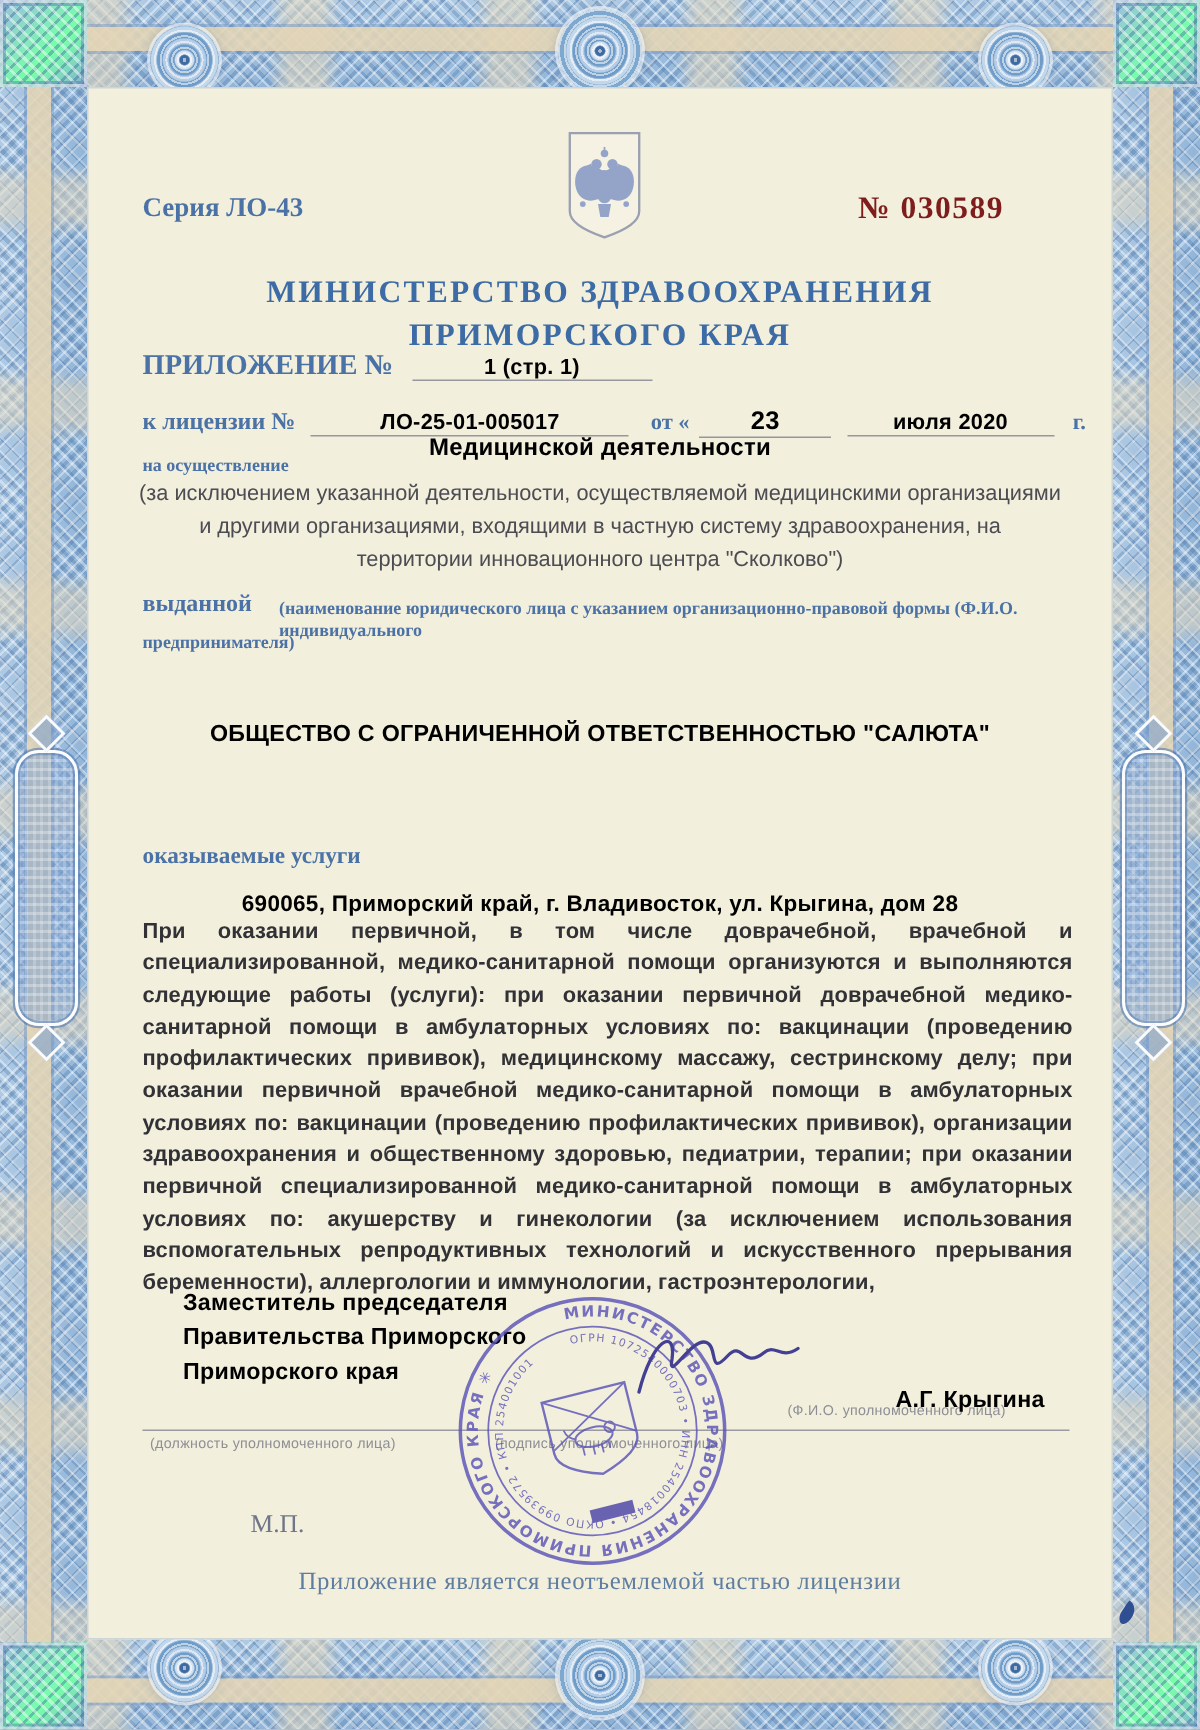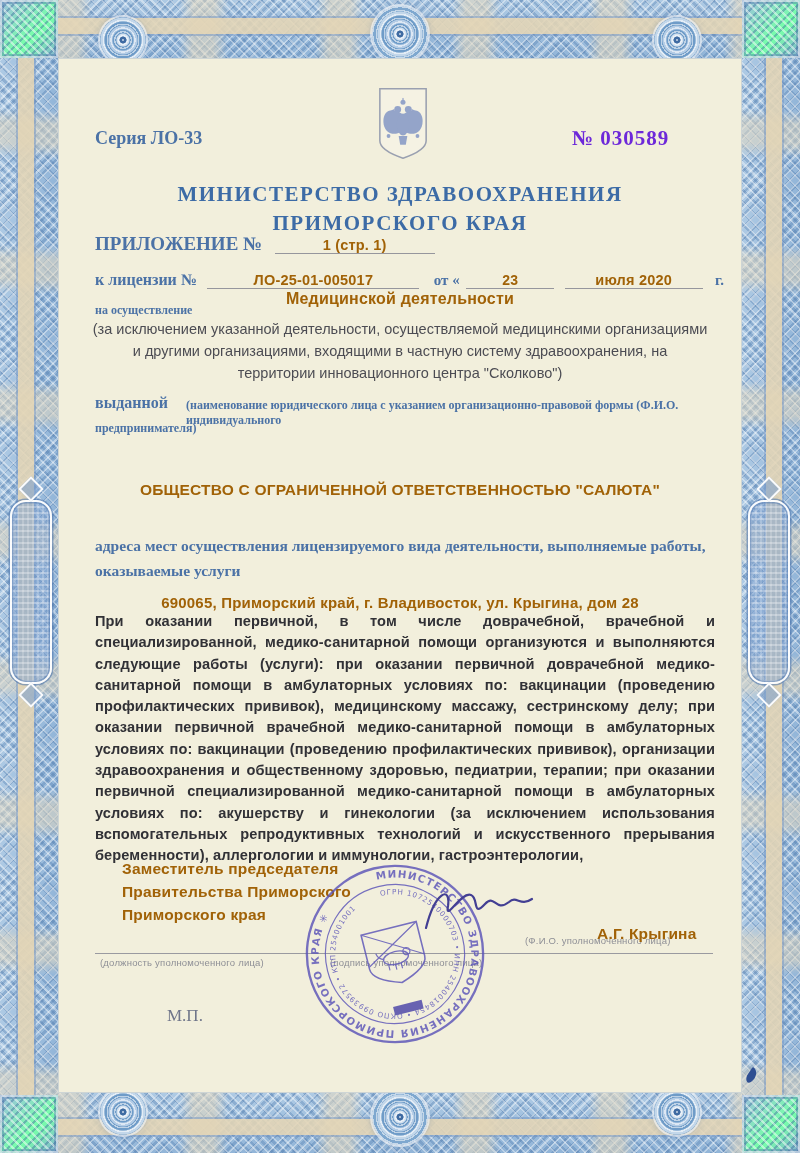--- a/index.html
+++ b/index.html
@@ -79,21 +79,21 @@
       radial-gradient(ellipse 430px 310px at 50% 40%, rgba(239,198,213,.55), rgba(239,198,213,0) 72%),
       radial-gradient(ellipse 520px 270px at 50% 80%, rgba(238,201,215,.45), rgba(238,201,215,0) 72%),
       repeating-linear-gradient(0deg, rgba(205,185,195,.07) 0 1px, transparent 1px 3px),
       repeating-linear-gradient(90deg, rgba(205,185,195,.05) 0 1px, transparent 1px 3px),
       linear-gradient(180deg,#f2efdc,#f4f0e0 30%,#f3edd D 70%,#f0edd9);
     background-color:#f2efdc;
     box-shadow:inset 0 0 0 1px rgba(140,165,200,.35);
   }
   
   .blue-serif{font-family:"Liberation Serif","DejaVu Serif",serif;font-weight:700;color:#4b72a6;}
-  .typed{font-weight:700;color:#a16207;letter-spacing:.2px;}
+  .typed{font-weight:700;color:#000000;letter-spacing:.2px;}
   .content{z-index:6;}
   .title{font-family:"Liberation Serif","DejaVu Serif",serif;font-weight:700;color:#3c6ba6;
     letter-spacing:1.5px;text-align:center;font-size:21px;}
   .uline{display:inline-block;border-bottom:1.5px solid #96969d;text-align:center;}
   .caption{font-size:9.5px;color:#8e8f96;letter-spacing:.2px;}
   .note-gray{font-size:14.5px;font-weight:400;color:#4c4c53;text-align:center;}
   .body-text{font-size:14.6px;line-height:21.3px;font-weight:700;color:#313136;
     text-align:justify;letter-spacing:.1px;}
   .footer-text{font-family:"Liberation Serif","DejaVu Serif",serif;color:#5f7da0;
     font-size:16.5px;text-align:center;letter-spacing:.4px;}
@@ -116,72 +116,71 @@
   <div class="rosette" style="left:372px;top:6px;width:56px;height:56px"></div>
   <div class="rosette" style="left:654px;top:17px;width:46px;height:46px"></div>
   <div class="rosette" style="left:100px;top:1089px;width:46px;height:46px"></div>
   <div class="rosette" style="left:372px;top:1089px;width:56px;height:56px"></div>
   <div class="rosette" style="left:654px;top:1089px;width:46px;height:46px"></div>
   <div class="cartouche" style="left:10px;top:500px"></div>
   <div class="cartouche" style="right:10px;top:500px"></div>
 
   <div class="panel"></div>
 
-  <div class="abs content blue-serif" style="left:95px;top:128px;font-size:18px">Серия ЛО-33</div>
+  <div class="abs content blue-serif" style="left:95px;top:128px;font-size:18px">Серия ЛО-43</div>
 
   <svg class="abs content" style="left:376px;top:85px" width="54" height="77" viewBox="0 0 56 78">
     <path d="M4,3 H52 V57 Q52,67 28,75 Q4,67 4,57 Z" fill="rgba(252,250,244,.3)" stroke="#9aa0b0" stroke-width="1.6"></path>
     <g fill="#8497c5" opacity=".85">
       <path d="M27,29 C13,20 6,29 8,40 C10,50 19,52 27,47 Z"></path>
       <path d="M29,29 C43,20 50,29 48,40 C46,50 37,52 29,47 Z"></path>
       <ellipse cx="28" cy="40" rx="6.5" ry="11.5"></ellipse>
       <circle cx="22.5" cy="24.5" r="3.6"></circle>
         <path d="M19,24 l-3.4,1.6 3.4,1.6 z"></path>
       <circle cx="33.5" cy="24.5" r="3.6"></circle>
         <path d="M37,24 l3.4,1.6 -3.4,1.6 z"></path>
       <circle cx="28" cy="17" r="2.6"></circle>
         <rect x="27.4" y="12.5" width="1.2" height="3.5"></rect>
       <path d="M23.5,52 h9 l-1.6,9 h-5.8 z"></path>
       <circle cx="13" cy="52" r="2"></circle>
         <circle cx="43" cy="52" r="2"></circle>
     </g>
   </svg>
 
-  <div class="abs content" style="left:572px;top:126px;font-family:'Liberation Serif',serif;font-weight:700;font-size:21px;color:#6d28d9;letter-spacing:1px">№ 030589</div>
+  <div class="abs content" style="left:572px;top:126px;font-family:'Liberation Serif',serif;font-weight:700;font-size:21px;color:#7f1d1d;letter-spacing:1px">№ 030589</div>
 
   <div class="abs content title" style="left:58px;right:58px;top:182px">МИНИСТЕРСТВО  ЗДРАВООХРАНЕНИЯ</div>
   <div class="abs content title" style="left:58px;right:58px;top:211px">ПРИМОРСКОГО  КРАЯ</div>
 
   <div class="abs content" style="left:95px;top:233px;white-space:nowrap">
     <span class="blue-serif" style="font-size:19px">ПРИЛОЖЕНИЕ №</span>
     <span class="uline typed" style="width:160px;font-size:14.5px;margin-left:8px">1 (стр. 1)</span>
   </div>
 
   <div class="abs content" style="left:95px;top:271px;white-space:nowrap">
     <span class="blue-serif" style="font-size:16px">к лицензии №</span>
     <span class="uline typed" style="width:212px;font-size:14.5px;margin-left:6px">ЛО-25-01-005017</span>
     <span class="blue-serif" style="font-size:15px;margin-left:10px">от «</span>
-    <span class="uline typed" style="width:88px;font-size:14px;margin-left:2px">23</span>
+    <span class="uline typed" style="width:88px;font-size:17px;margin-left:2px">23</span>
     <span class="uline typed" style="width:138px;font-size:14.5px;margin-left:6px">июля 2020</span>
     <span class="blue-serif" style="font-size:15px;margin-left:8px">г.</span>
   </div>
 
   <div class="abs content typed" style="left:58px;right:58px;top:290px;text-align:center;font-size:16px">Медицинской деятельности</div>
   <div class="abs content blue-serif" style="left:95px;top:303px;font-size:12px">на осуществление</div>
   <div class="abs content note-gray" style="left:70px;right:70px;top:321px">(за исключением указанной деятельности, осуществляемой медицинскими организациями</div>
   <div class="abs content note-gray" style="left:70px;right:70px;top:365px">территории инновационного центра "Сколково")</div>
   <div class="abs content note-gray" style="left:70px;right:70px;top:343px">и другими организациями, входящими в частную систему здравоохранения, на</div>
 
   <div class="abs content blue-serif" style="left:95px;top:394px;font-size:16px">выданной</div>
   <div class="abs content blue-serif" style="left:186px;top:398px;font-size:12px;font-weight:700;width:530px">(наименование юридического лица с указанием организационно-правовой формы (Ф.И.О. индивидуального</div>
   <div class="abs content blue-serif" style="left:95px;top:421px;font-size:12px">предпринимателя)</div>
 
   <div class="abs content typed" style="left:58px;right:58px;top:481px;text-align:center;font-size:15.5px">ОБЩЕСТВО С ОГРАНИЧЕННОЙ ОТВЕТСТВЕННОСТЬЮ "САЛЮТА"</div>
 
-  <div class="abs content blue-serif" style="left:95px;top:537px;font-size:15.5px">адреса мест осуществления лицензируемого вида деятельности, выполняемые работы,</div>
   <div class="abs content blue-serif" style="left:95px;top:562px;font-size:15.5px">оказываемые услуги</div>
 
   <div class="abs content typed" style="left:58px;right:58px;top:594px;text-align:center;font-size:15px">690065, Приморский край, г. Владивосток, ул. Крыгина, дом 28</div>
 
   <div class="abs content body-text" style="left:95px;top:611px;width:620px">При оказании первичной, в том числе доврачебной, врачебной и специализированной, медико-санитарной помощи организуются и выполняются следующие работы (услуги): при оказании первичной доврачебной медико-санитарной помощи в амбулаторных условиях по: вакцинации (проведению профилактических прививок), медицинскому массажу, сестринскому делу; при оказании первичной врачебной медико-санитарной помощи в амбулаторных условиях по: вакцинации (проведению профилактических прививок), организации здравоохранения и общественному здоровью, педиатрии, терапии; при оказании первичной специализированной медико-санитарной помощи в амбулаторных условиях по: акушерству и гинекологии (за исключением использования вспомогательных репродуктивных технологий и искусственного прерывания беременности), аллергологии и иммунологии, гастроэнтерологии,</div>
 
   <div class="abs content typed" style="left:122px;top:857px;font-size:15.5px;line-height:23px">
     <div>Заместитель председателя</div>
     <div>Правительства Приморского</div>
     <div>Приморского края</div>
@@ -217,18 +216,19 @@
       <rect x="80" y="147" width="30" height="9" fill="#4a44a8"></rect>
     </g>
   </svg>
 
   <svg class="abs content" style="left:420px;top:876px" width="118" height="66" viewBox="0 0 118 66">
     <path d="M6,52 C15,16 31,9 28,30 C25,47 41,15 51,19 C59,22 52,42 65,28 C75,17 75,37 89,26 C97,19 100,31 112,23" fill="none" stroke="#433f93" stroke-width="2.2" stroke-linecap="round"></path>
   </svg>
 
   <div class="abs content" style="left:167px;top:1006px;font-family:'Liberation Serif',serif;font-size:17px;color:#70768a">М.П.</div>
 
+  <div class="abs content footer-text" style="left:58px;right:58px;top:1044px">Приложение является неотъемлемой частью лицензии</div>
 
   <svg class="abs content" style="left:744px;top:1066px" width="14" height="20" viewBox="0 0 14 20">
     <path d="M9,1 C14,4 13,12 7,16 C2,19 1,12 4,8 C6,5 7,3 9,1 Z" fill="#2f4f92"></path>
   </svg>
 
 </div>
 
 </body></html>

